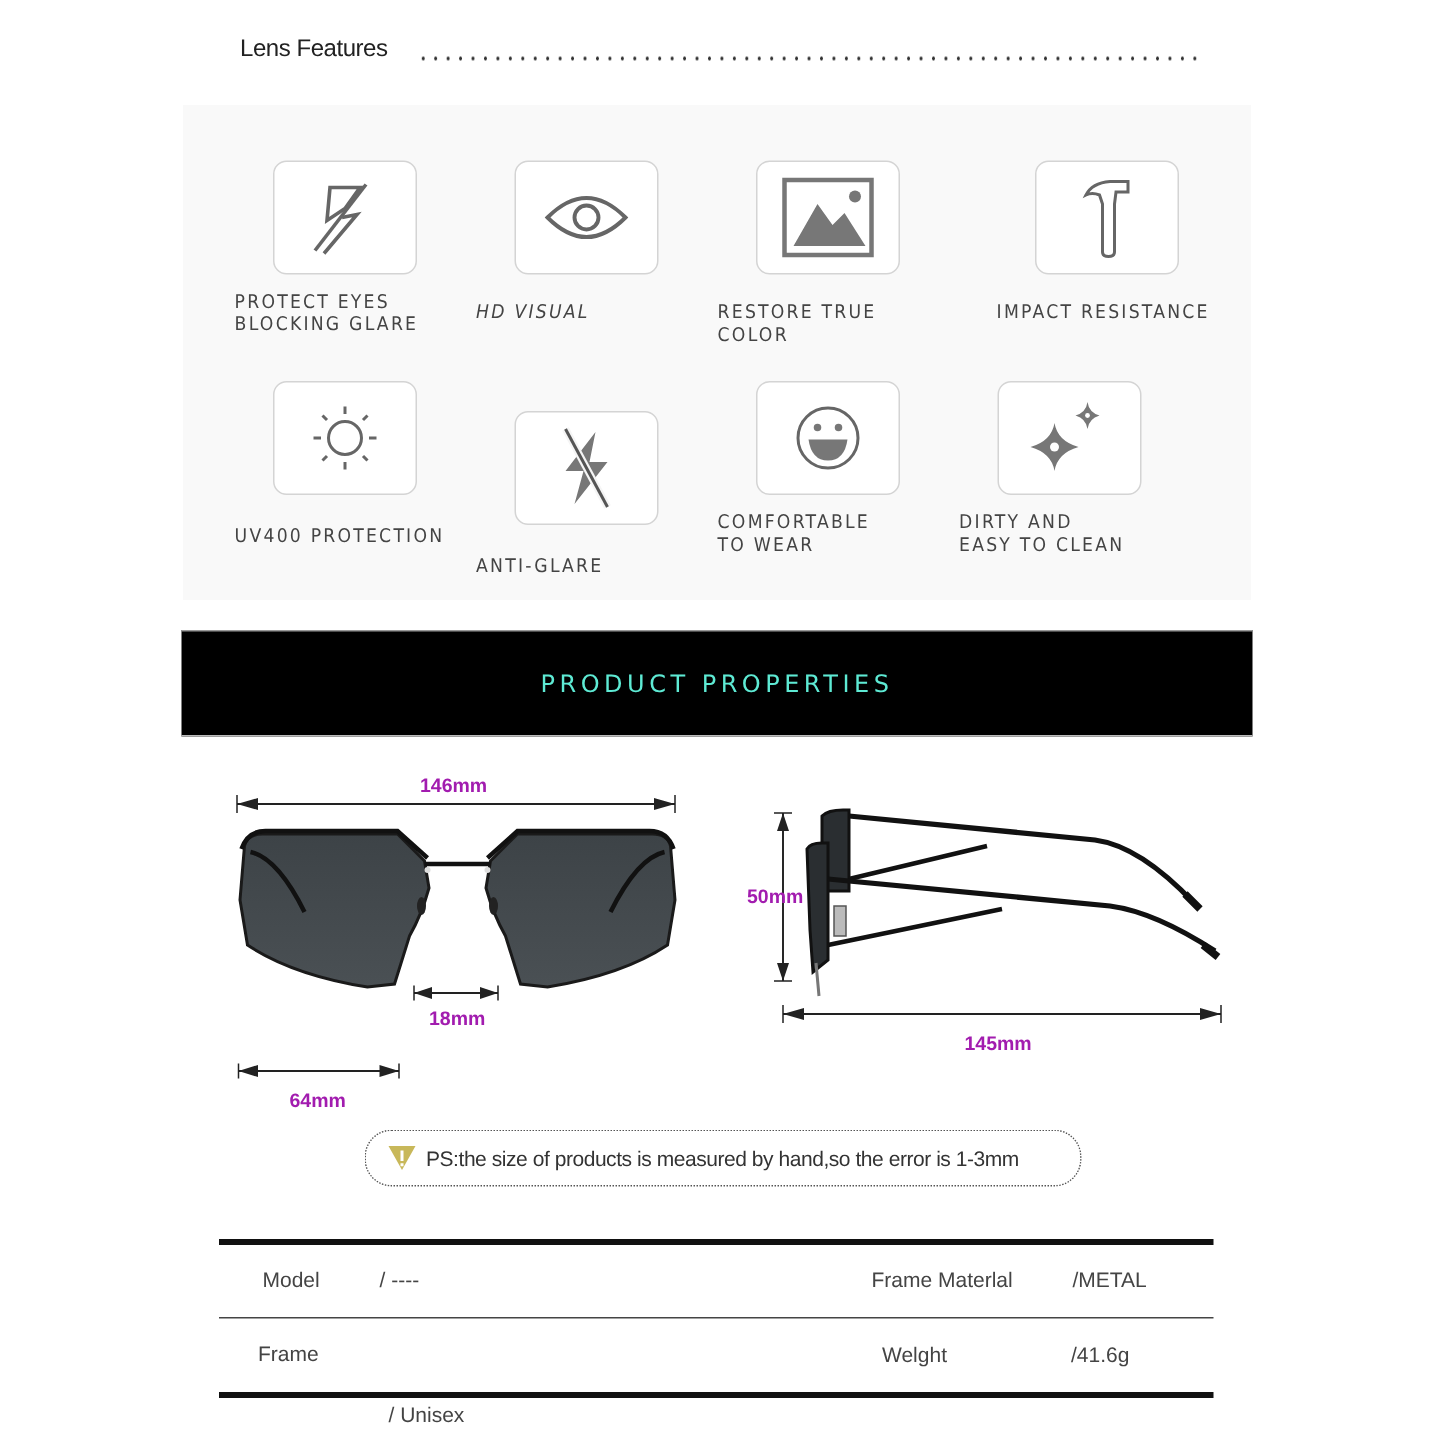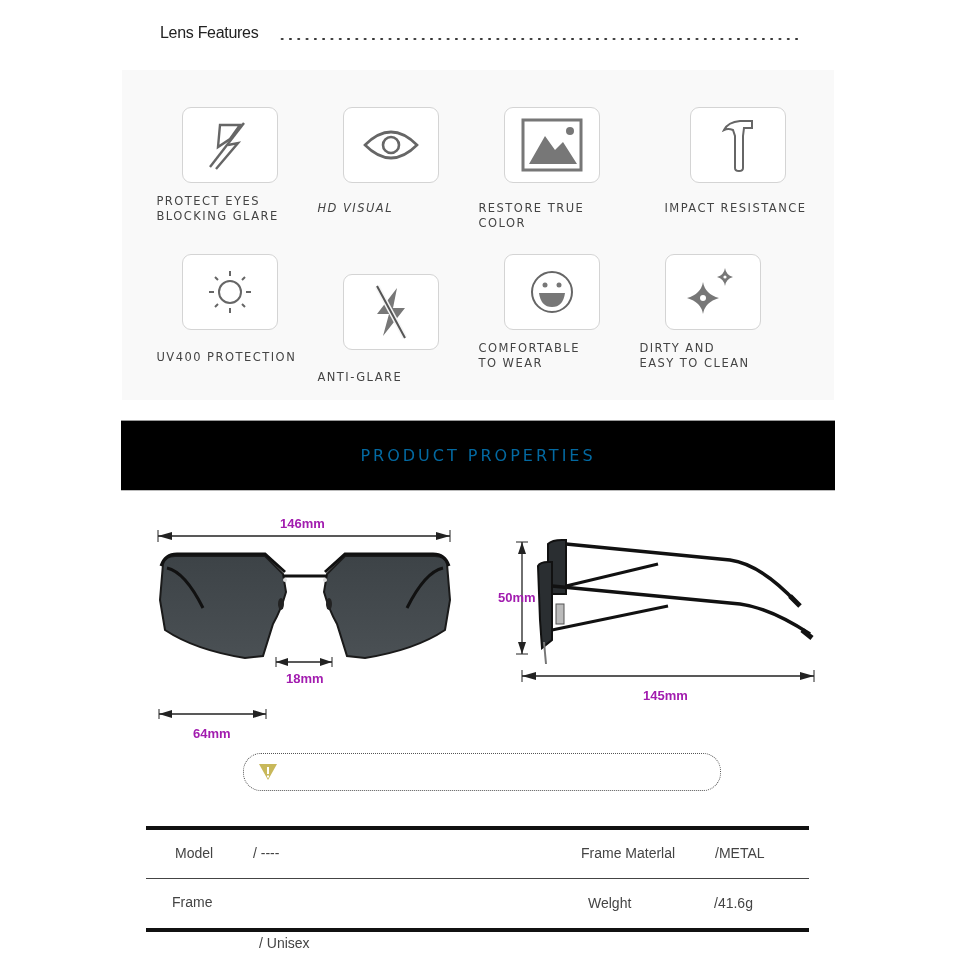--- a/index.html
+++ b/index.html
@@ -5,21 +5,21 @@
   html,body{margin:0;padding:0;background:#ffffff;}
   body{width:960px;height:960px;position:relative;overflow:hidden;font-family:"DejaVu Sans",sans-serif;color:#333;}
   .abs{position:absolute;}
   .section-title{left:160px;top:24px;font-family:"Liberation Sans",sans-serif;font-size:16px;color:#222;letter-spacing:-0.3px;}
   .dots{left:278px;top:37px;width:520px;height:4px;background-image:radial-gradient(circle,#333 1px,transparent 1.3px);background-size:8.3px 4px;background-repeat:repeat-x;}
   .feature-panel{left:122px;top:70px;width:712px;height:330px;background:#f9f9f9;}
   .feat{position:absolute;width:160px;text-align:left;}
   .feat .box{margin:0 auto;width:94px;height:74px;border:1.5px solid #d4d4d4;border-radius:9px;background:#fff;display:flex;align-items:center;justify-content:center;}
   .feat .lbl{margin-top:10px;font-family:"DejaVu Sans",sans-serif;font-size:12.5px;letter-spacing:1.6px;color:#444;line-height:15px;white-space:pre-line;transform:scaleX(0.92);}
   .banner{left:121px;top:420px;width:714px;height:69px;background:#000;border-top:1px solid #999;border-bottom:1px solid #bbb;display:flex;align-items:center;justify-content:center;}
-  .banner span{font-family:"DejaVu Sans",sans-serif;font-size:16px;letter-spacing:3px;color:#0369a1;}
+  .banner span{font-family:"DejaVu Sans",sans-serif;font-size:16px;letter-spacing:3px;color:#5eead4;}
   .dim{font-family:"Liberation Sans",sans-serif;font-size:13px;color:#a21caf;font-weight:bold;}
   .note{left:243px;top:753px;width:476px;height:36px;border:1.5px dotted #555;border-radius:18px;display:flex;align-items:center;}
   .note .txt{font-family:"Liberation Sans",sans-serif;font-size:14px;color:#333;letter-spacing:-0.3px;margin-left:6px;}
   .table-top{left:146px;top:826px;width:663px;height:4px;background:#111;}
   .table-mid{left:146px;top:878px;width:663px;height:1px;background:#444;}
   .table-bot{left:146px;top:928px;width:663px;height:4px;background:#111;}
   .cell{font-family:"Liberation Sans",sans-serif;font-size:14px;color:#444;}
 </style>
 </head>
 <body>
@@ -193,20 +193,21 @@
 </svg>
 <div class="abs dim" style="left:498px;top:590px;">50mm</div>
 <div class="abs dim" style="left:643px;top:688px;">145mm</div>
 
 <div class="abs note">
   <svg style="margin-left:14px;" width="20" height="18" viewBox="0 0 20 18">
     <path d="M1 1 L19 1 L10 17 Z" fill="#c8b85a"></path>
     <rect x="9" y="4" width="2" height="7" fill="#fff"></rect>
     <rect x="9" y="12.5" width="2" height="2" fill="#fff"></rect>
   </svg>
+  <span class="txt">PS:the size of products is measured by hand,so the error is 1-3mm</span>
 </div>
 
 <div class="abs table-top"></div>
 <div class="abs table-mid"></div>
 <div class="abs table-bot"></div>
 
 <div class="abs cell" style="left:175px;top:845px;">Model</div>
 <div class="abs cell" style="left:253px;top:845px;">/  ----</div>
 <div class="abs cell" style="left:581px;top:845px;">Frame Materlal</div>
 <div class="abs cell" style="left:715px;top:845px;">/METAL</div>

